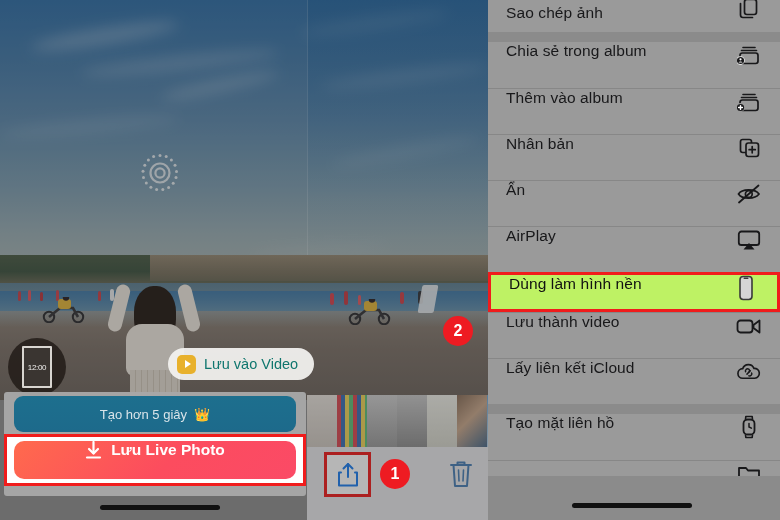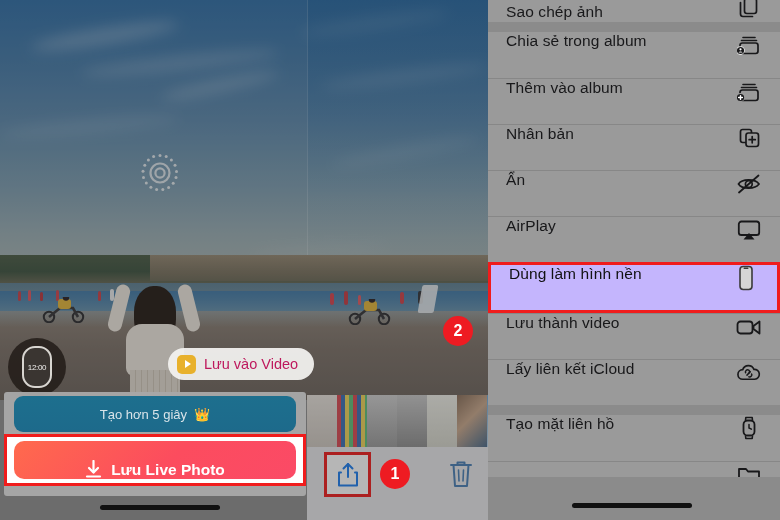--- a/index.html
+++ b/index.html
@@ -141,21 +141,21 @@
     position: absolute;
     left: 8px; top: 338px;
     width: 58px; height: 58px;
     border-radius: 50%;
     background: rgba(28,22,18,0.78);
     display: flex; align-items: center; justify-content: center;
   }
   .mini-phone {
     width: 26px; height: 38px;
     border: 2px solid #d8d5d0;
-    border-radius: 13px;
+    border-radius: 1px;
     background: #3a3531;
     display: flex; align-items: center; justify-content: center;
   }
   .mini-phone span {
     color: #efeeec; font-size: 8px; letter-spacing: -.3px;
   }
 
   
   .video-pill {
     position: absolute;
@@ -172,21 +172,21 @@
     display: flex; align-items: center; justify-content: center;
   }
   .video-pill .pill-icon i {
     width: 0; height: 0;
     border-left: 6px solid #fff;
     border-top: 4px solid transparent;
     border-bottom: 4px solid transparent;
     margin-left: 2px;
   }
   .video-pill .pill-text {
-    font-size: 14.5px; color: #be185d;
+    font-size: 14.5px; color: #0f766e;
   }
 
   
   .bottom-sheet {
     position: absolute;
     left: 4px; top: 392px;
     width: 302px; height: 104px;
     background: rgba(168,168,168,0.96);
     border-radius: 3px;
   }
@@ -211,21 +211,21 @@
     border: 3px solid #f01c1c;
     background: #ffffff;
     box-sizing: border-box;
   }
   .btn-save {
     position: absolute;
     left: 14px; top: 441px;
     width: 282px; height: 38px;
     border-radius: 10px;
     background: linear-gradient(135deg,#ff6a4d 0%, #fc4c5e 55%, #fb4a66 100%);
-    display: flex; align-items: flex-end; justify-content: center;
+    display: flex; align-items: flex-start; justify-content: center;
     gap: 9px;
   }
   .btn-save .lbl {
     font-size: 15.5px; color: #fff; font-weight: bold;
   }
 
   
   .home-bar {
     position: absolute;
     left: 100px; top: 505px;
@@ -321,33 +321,33 @@
     color: #18181a;
     letter-spacing: .1px;
     white-space: nowrap;
   }
   .menu-row .micon {
     width: 26px; height: 26px;
     display: flex; align-items: center; justify-content: center;
     flex: none;
   }
   .menu-row.clipped-top {
-    height: 22px;
+    height: 32px;
     align-items: flex-end;
-    padding-bottom: 1px;
+    padding-bottom: 10px;
   }
   .menu-row.clipped-bottom {
     height: 16px;
     align-items: flex-start;
     overflow: hidden;
   }
   .menu-row.selected {
-    background: #c4b5fd;
+    background: #bef264;
     border: 3px solid #f01c1c;
-    height: 51px;
+    height: 40px;
     z-index: 3;
   }
   .menu-row.selected .mlabel { color: #111; }
 
   .menu-home-bar {
     position: absolute;
     left: 84px; top: 503px;
     width: 120px; height: 5px;
     border-radius: 3px;
     background: #111;

